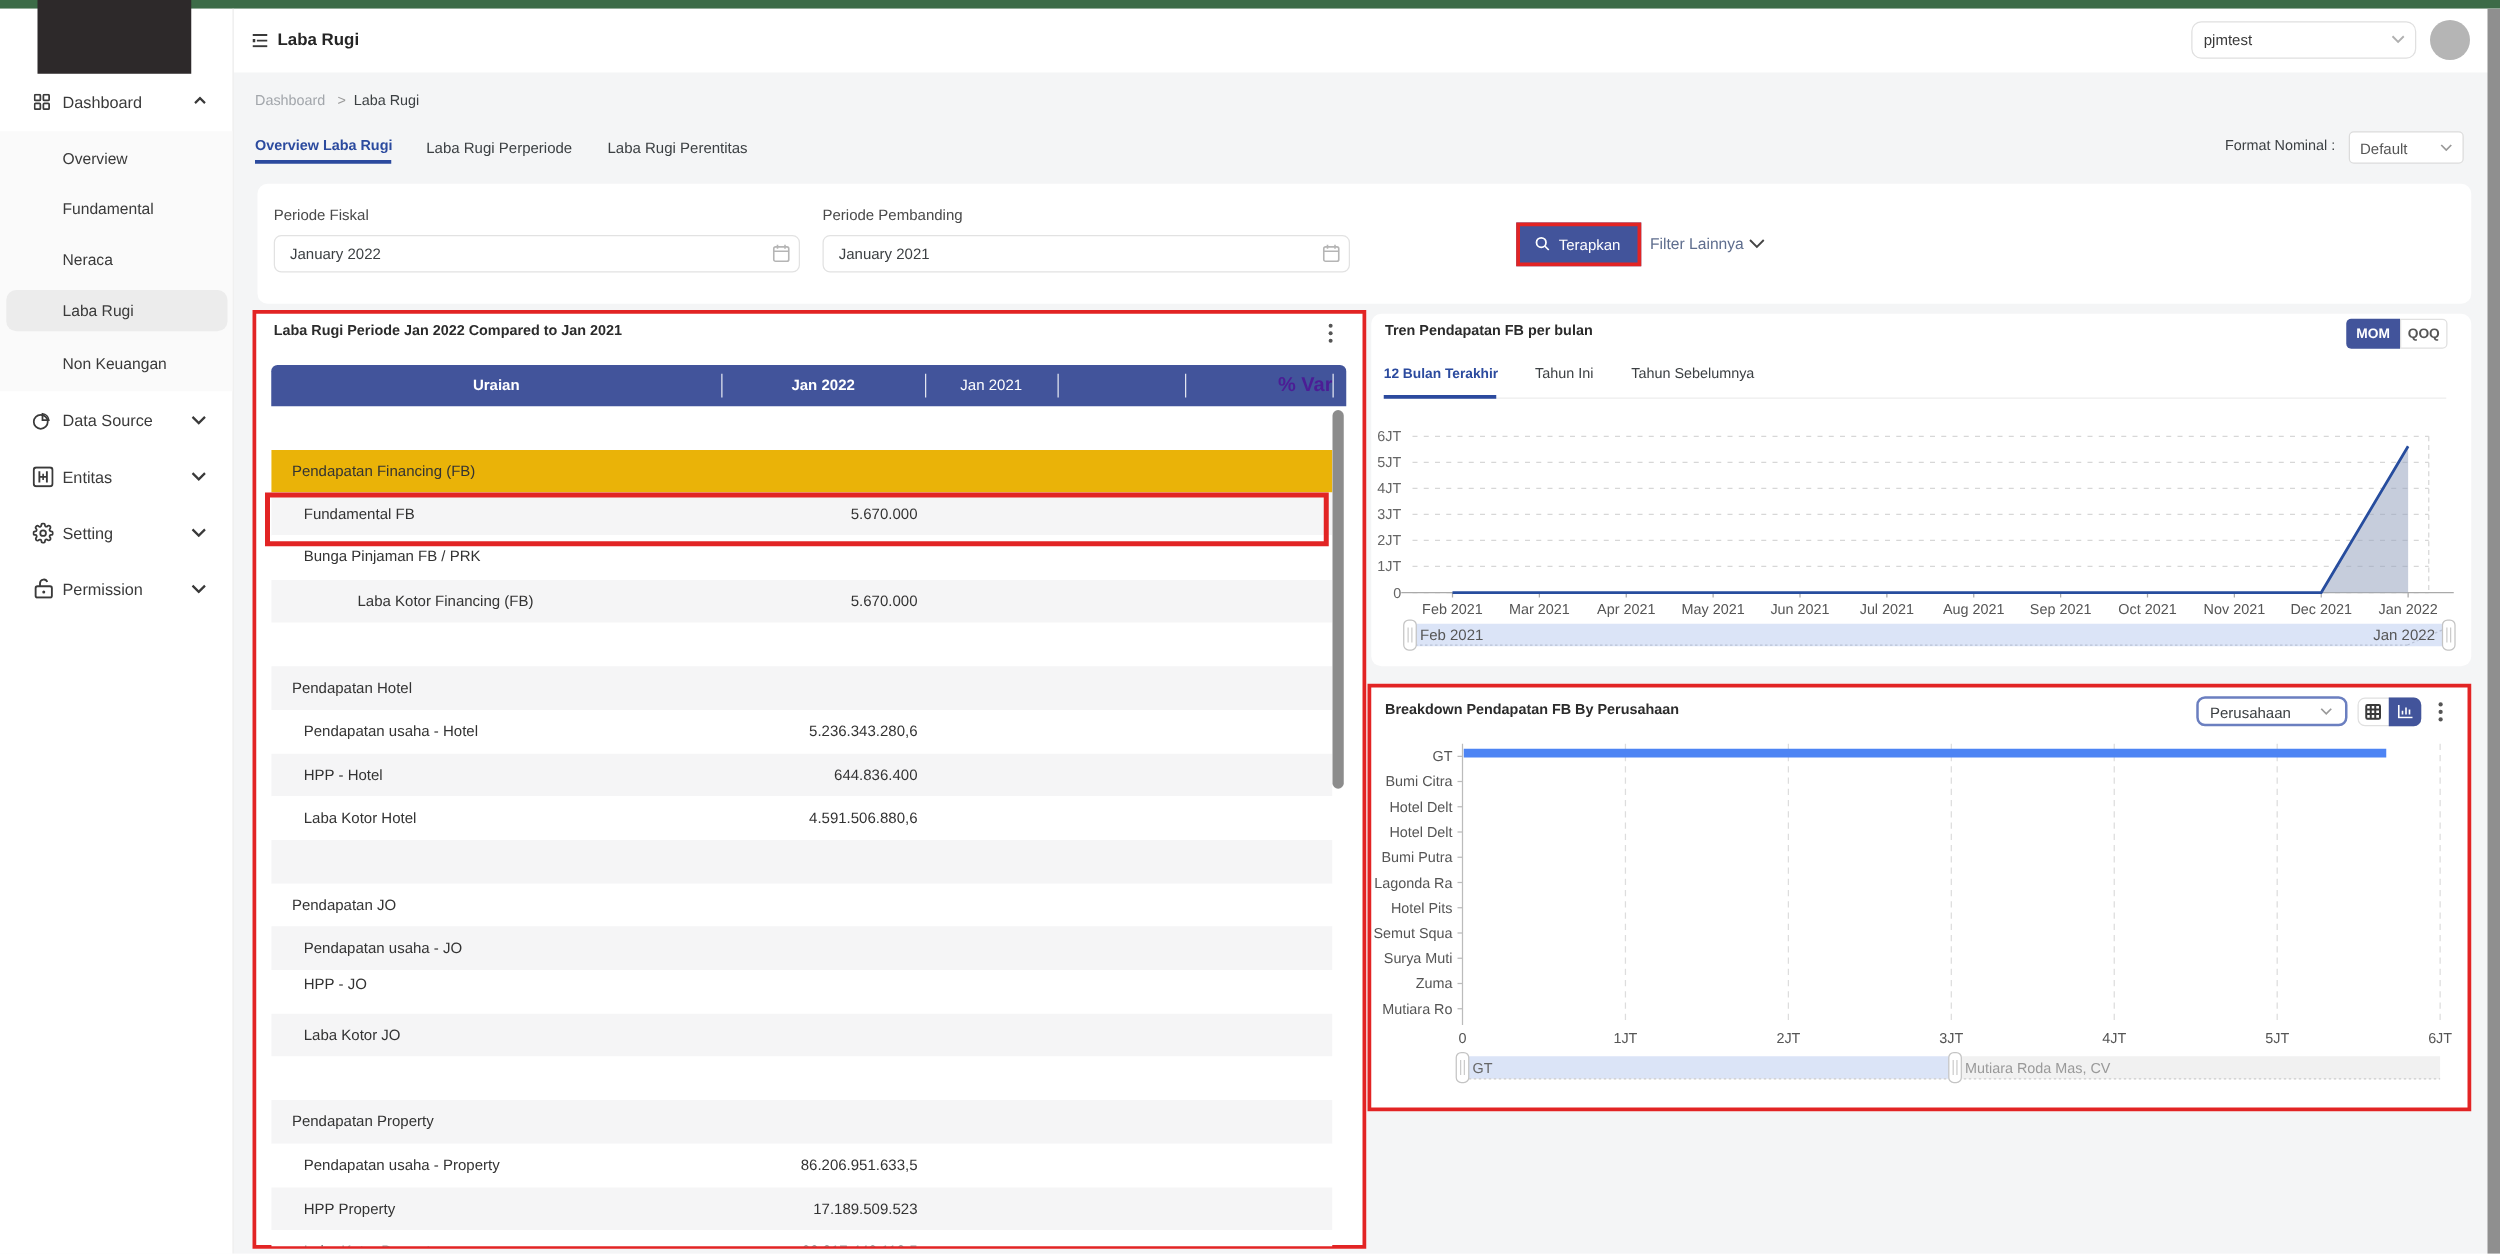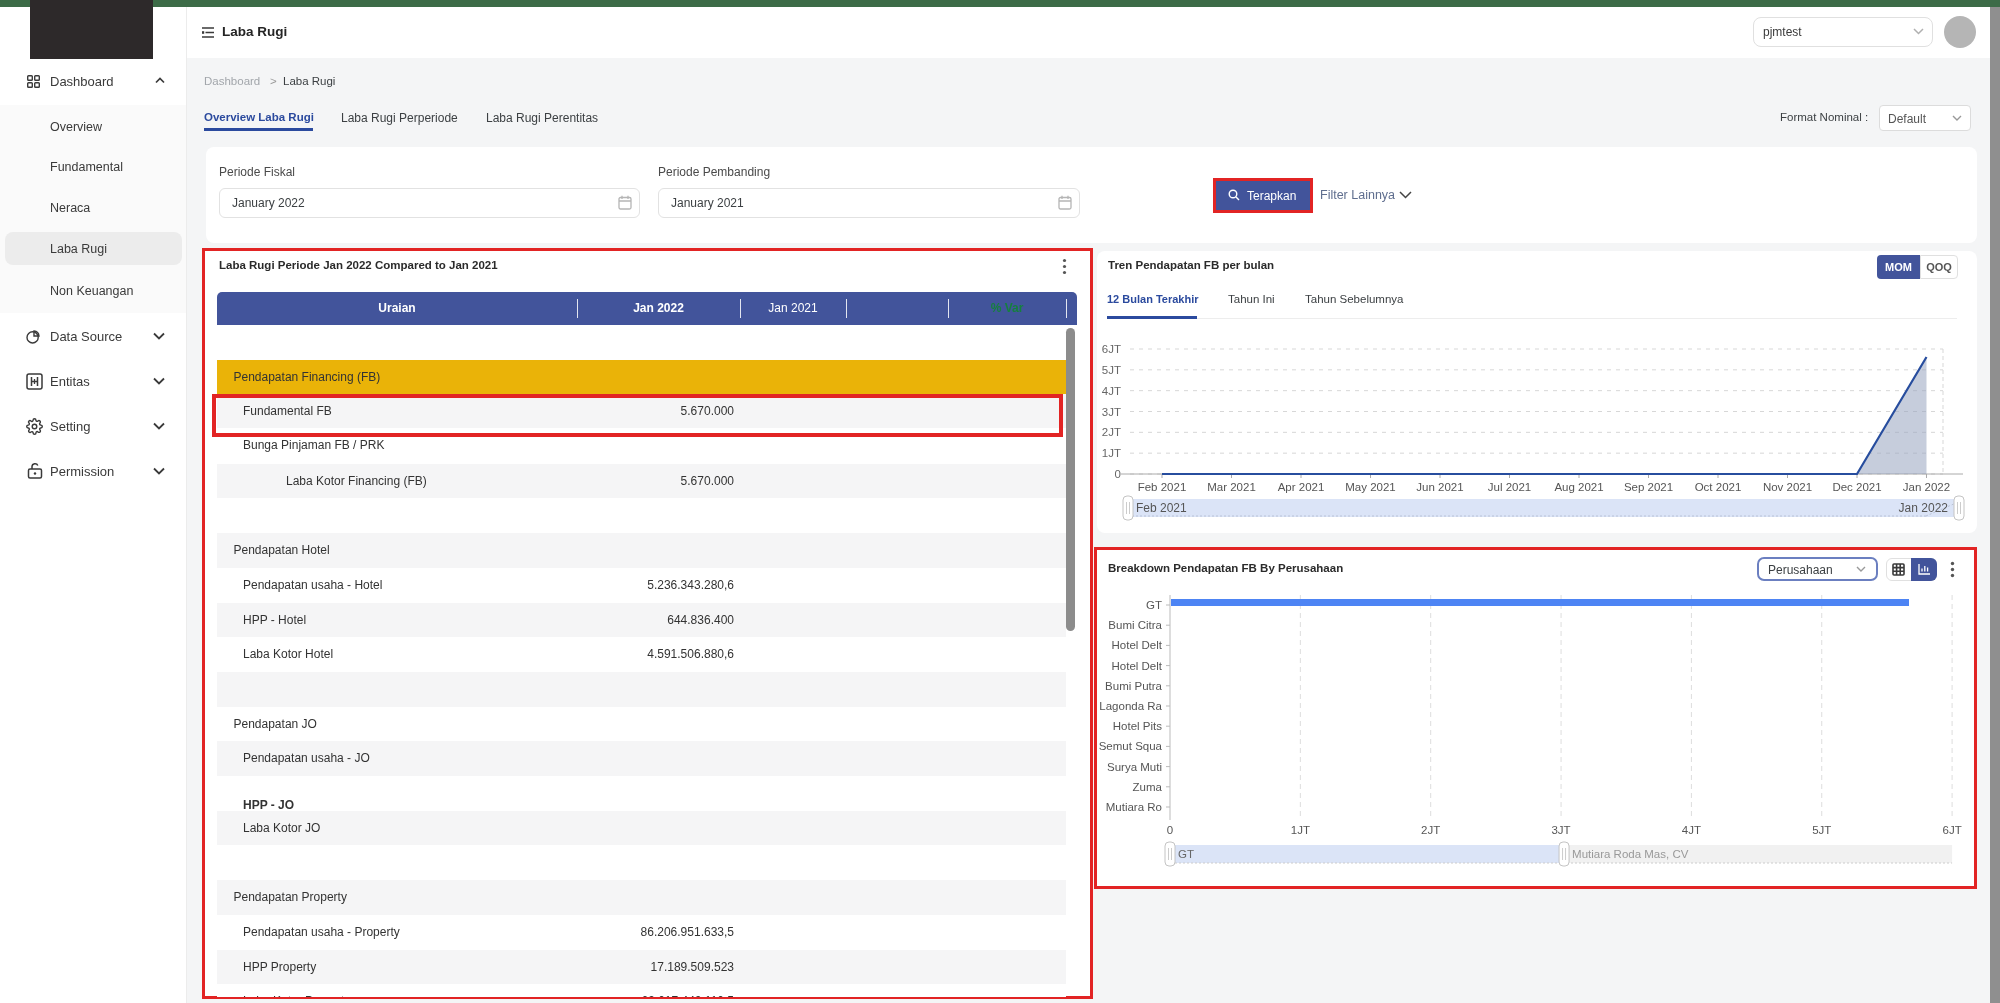--- a/index.html
+++ b/index.html
@@ -137,21 +137,21 @@
     <circle cx="2.5" cy="2.5" r="1.6" fill="#555"></circle>
     <circle cx="2.5" cy="8.5" r="1.6" fill="#555"></circle>
     <circle cx="2.5" cy="14.5" r="1.6" fill="#555"></circle>
   </svg>
 
 <div class="abs" style="left:217px;top:292px;width:860px;height:33px;background:#42549b;border-radius:5px 5px 0 0;"></div>
 <div class="abs" style="left:217px;top:292px;width:360px;height:33px;line-height:33px;text-align:center;font-size:12px;font-weight:bold;color:#fff;">Uraian</div>
 <div class="abs" style="left:577px;top:292px;width:163px;height:33px;line-height:33px;text-align:center;font-size:12px;font-weight:bold;color:#fff;">Jan 2022</div>
 <div class="abs" style="left:740px;top:292px;width:106px;height:33px;line-height:33px;text-align:center;font-size:12px;font-weight:normal;color:#fff;">Jan 2021</div>
 <div class="abs" style="left:846px;top:292px;width:102px;height:33px;line-height:33px;text-align:center;font-size:12px;font-weight:bold;color:#fff;margin-top:36px;">Variance</div>
-<div class="abs" style="left:948px;top:292px;width:118px;height:33px;line-height:33px;text-align:center;font-size:12px;font-weight:bold;color:#15803d;">% Var</div>
+<div class="abs" style="left:948px;top:292px;width:118px;height:33px;line-height:33px;text-align:right;font-size:16px;font-weight:bold;color:#4c1d95;">% Var</div>
 <div class="abs" style="left:577px;top:299px;width:1px;height:19px;background:#fff;opacity:.85;"></div>
 <div class="abs" style="left:740px;top:299px;width:1px;height:19px;background:#fff;opacity:.85;"></div>
 <div class="abs" style="left:846px;top:299px;width:1px;height:19px;background:#fff;opacity:.85;"></div>
 <div class="abs" style="left:948px;top:299px;width:1px;height:19px;background:#fff;opacity:.85;"></div>
 <div class="abs" style="left:1066px;top:299px;width:1px;height:19px;background:#fff;opacity:.85;"></div>
 
 <div id="rows" class="abs" style="left:217px;top:325px;width:849px;height:672px;overflow:hidden;">
     <div style="position:absolute;left:0;top:34.7px;width:849px;height:34.7px;background:#eab308;">
       <div style="position:absolute;left:16.5px;top:10px;font-size:12px;font-weight:normal;color:#333;">Pendapatan Financing (FB)</div>
     </div>
@@ -183,21 +183,21 @@
       <div style="position:absolute;left:380px;top:10px;width:137px;text-align:right;font-size:12px;color:#333;">4.591.506.880,6</div>
     </div>
     <div style="position:absolute;left:0;top:347px;width:849px;height:34.7px;background:#f5f5f6;"></div>
     <div style="position:absolute;left:0;top:381.70000000000005px;width:849px;height:34.7px;background:#ffffff;">
       <div style="position:absolute;left:16.5px;top:10px;font-size:12px;font-weight:normal;color:#333;">Pendapatan JO</div>
     </div>
     <div style="position:absolute;left:0;top:416.40000000000003px;width:849px;height:34.7px;background:#f5f5f6;">
       <div style="position:absolute;left:26px;top:10px;font-size:12px;font-weight:normal;color:#333;">Pendapatan usaha - JO</div>
     </div>
     <div style="position:absolute;left:0;top:451.1px;width:849px;height:34.7px;background:#ffffff;">
-      <div style="position:absolute;left:26px;top:22px;font-size:12px;font-weight:bold;color:#333;">HPP - JO</div>
+      <div style="position:absolute;left:26px;top:4px;font-size:12px;font-weight:normal;color:#333;">HPP - JO</div>
     </div>
     <div style="position:absolute;left:0;top:485.80000000000007px;width:849px;height:34.7px;background:#f5f5f6;">
       <div style="position:absolute;left:26px;top:10px;font-size:12px;font-weight:normal;color:#333;">Laba Kotor JO</div>
     </div>
     <div style="position:absolute;left:0;top:520.5px;width:849px;height:34.7px;background:#ffffff;"></div>
     <div style="position:absolute;left:0;top:555.2px;width:849px;height:34.7px;background:#f5f5f6;">
       <div style="position:absolute;left:16.5px;top:10px;font-size:12px;font-weight:normal;color:#333;">Pendapatan Property</div>
     </div>
     <div style="position:absolute;left:0;top:589.9000000000001px;width:849px;height:34.7px;background:#ffffff;">
       <div style="position:absolute;left:26px;top:10px;font-size:12px;font-weight:normal;color:#333;">Pendapatan usaha - Property</div>

